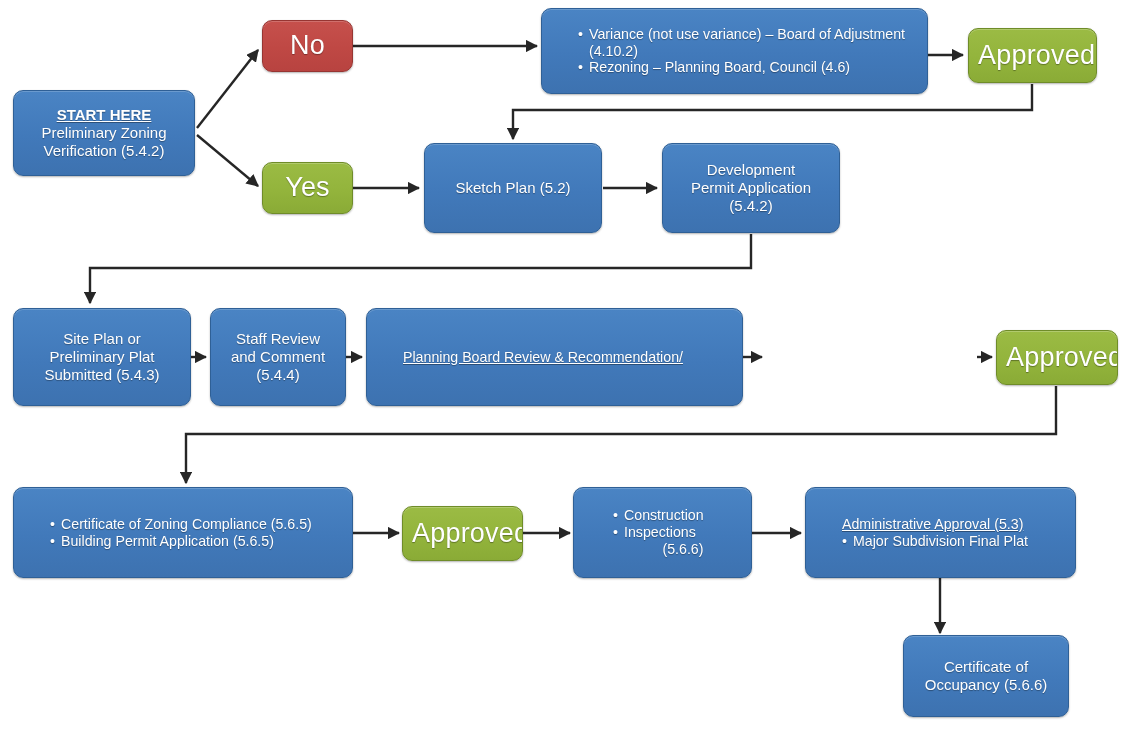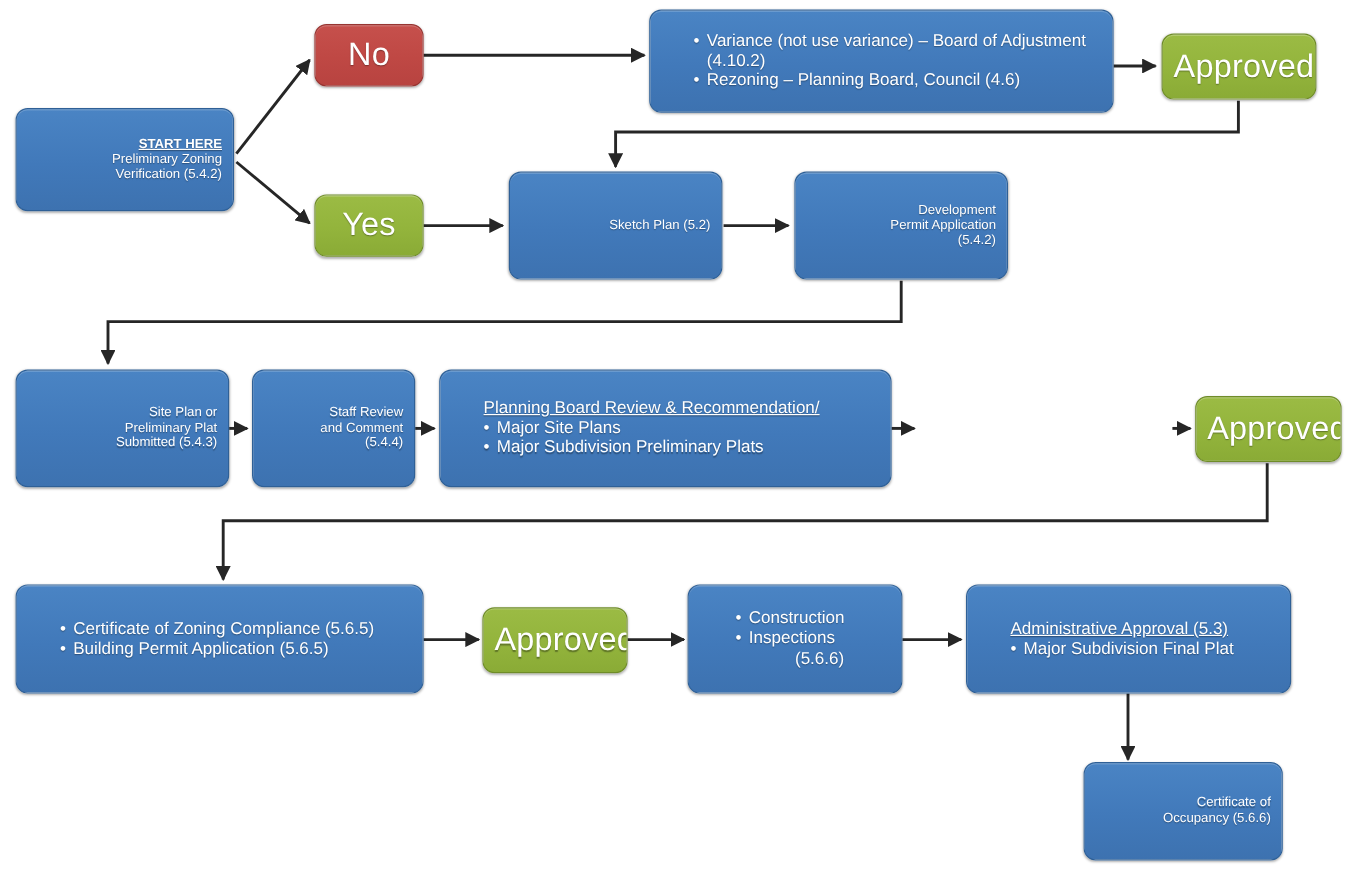--- a/index.html
+++ b/index.html
@@ -85,21 +85,21 @@
     position: relative;
     padding-left: 11px;
   }
   .bullets li:before {
     content: "\2022";
     position: absolute;
     left: 0;
     top: 0;
   }
   .fs14 { font-size: 14.2px; margin-left: 27px; }
-  .fs15 { font-size: 11px; text-align: right; }
+  .fs15 { font-size: 15px; }
 </style>
 </head>
 <body>
 
 <div id="canvas">
 
   <svg id="edge-layer" viewBox="0 0 1124 731" width="1124" height="731" xmlns="http://www.w3.org/2000/svg">
     <defs>
       <marker id="arrow" viewBox="0 0 10 10" refX="9" refY="5" markerWidth="5.2" markerHeight="5.2" orient="auto-start-reverse">
         <path d="M 0 0 L 10 5 L 0 10 z" fill="#262626"></path>
@@ -179,24 +179,20 @@
     <div class="pad centered fs15">
       <span class="line">Staff Review</span>
       <span class="line">and Comment</span>
       <span class="line">(5.4.4)</span>
     </div>
   </div>
 
   <div class="node blue" style="left:366px; top:308px; width:377px; height:98px;">
     <div class="pad lefted fs14">
       <span class="line u">Planning Board Review &amp; Recommendation/</span>
-      <ul class="bullets">
-        <li>Major Site Plans</li>
-        <li>Major Subdivision Preliminary Plats</li>
-      </ul>
     </div>
   </div>
 
 
   <div class="node green" style="left:996px; top:330px; width:122px; height:55px;">
     <div class="pad big-label">Approved</div>
   </div>
 
   <div class="node blue" style="left:13px; top:487px; width:340px; height:91px;">
     <ul class="bullets pad lefted fs14">

